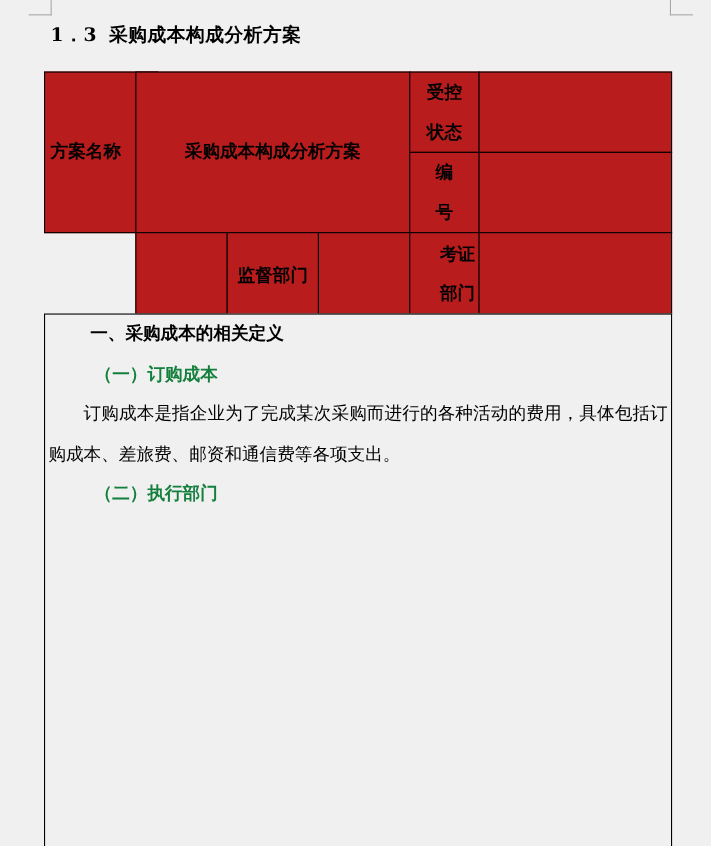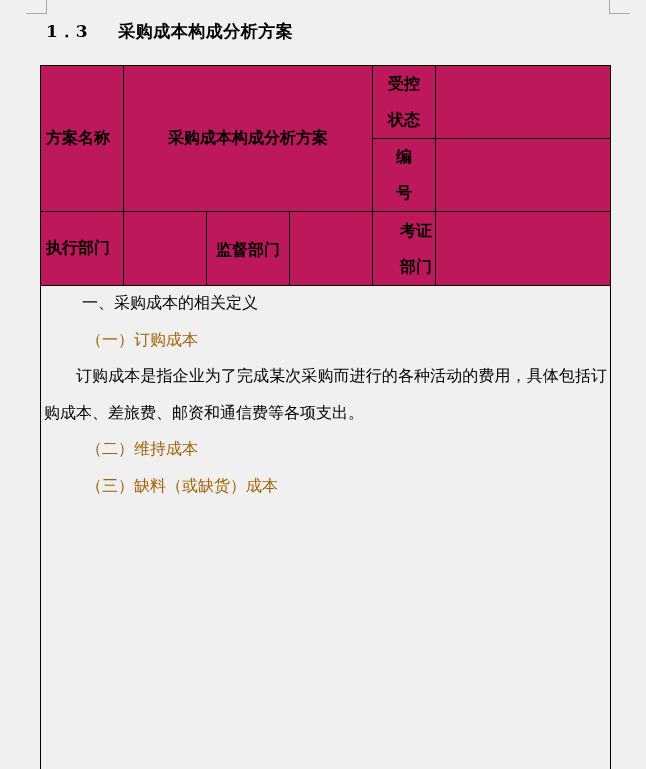--- a/index.html
+++ b/index.html
@@ -27,33 +27,33 @@
 
   .section-title {
     position: absolute;
     left: 46px;
     top: 20px;
     font-size: 17px;
     font-weight: bold;
     letter-spacing: 0.5px;
     white-space: nowrap;
   }
-  .section-title .num { margin-right: 30px; }
+  .section-title .num { margin-right: 11px; }
 
   .sheet {
     position: absolute;
     left: 40px;
     top: 65px;
     width: 571px;
     height: 720px;
   }
   .cell {
     position: absolute;
     box-sizing: border-box;
-    background: #be185d;
+    background: #b91c1c;
     border: 1px solid #000;
     font-weight: bold;
     font-size: 16px;
     display: flex;
     align-items: center;
     justify-content: center;
     text-align: center;
   }
   .cell.left { justify-content: flex-start; padding-left: 5px; }
   .cell .stack {
@@ -75,28 +75,28 @@
     padding: 0 3px 0 3px;
     font-size: 16px;
     line-height: 36.6px;
   }
   .body-cell p {
     margin: 0;
     text-indent: 2em;
     text-align: justify;
   }
   .body-cell p.h1 {
-    font-weight: normal;
+    font-weight: bold;
     padding-left: 38px;
     text-indent: 0;
     margin-top: -1px;
   }
   .body-cell p.h2 {
-    font-weight: normal;
-    color: #a16207;
+    font-weight: bold;
+    color: #15803d;
     text-indent: 0;
     padding-left: 42px;
   }
 </style>
 </head>
 <body>
 
 <div class="corner tl"></div>
 <div class="corner tr"></div>
 
@@ -124,23 +124,20 @@
   <div class="cell" style="left:332px;top:73px;width:64px;height:74px;">
     <div class="stack">
       <span>编</span>
       <span>号</span>
     </div>
   </div>
   <div class="cell" style="left:395px;top:73px;width:176px;height:74px;">
     <span></span>
   </div>
 
-  <div class="cell left" style="left:0;top:146px;width:84px;height:75px;">
-    <span>执行部门</span>
-  </div>
   <div class="cell" style="left:83px;top:146px;width:84px;height:75px;">
     <span></span>
   </div>
   <div class="cell" style="left:166px;top:146px;width:84px;height:79px;">
     <span>监督部门</span>
   </div>
   <div class="cell" style="left:249px;top:146px;width:84px;height:75px;">
     <span></span>
   </div>
   <div class="cell" style="left:332px;top:146px;width:64px;height:75px;padding-left:24px;">
@@ -150,16 +147,15 @@
     </div>
   </div>
   <div class="cell" style="left:395px;top:146px;width:176px;height:75px;">
     <span></span>
   </div>
 
   <div class="body-cell">
     <p class="h1">一、采购成本的相关定义</p>
     <p class="h2">（一）订购成本</p>
     <p>订购成本是指企业为了完成某次采购而进行的各种活动的费用，具体包括订购成本、差旅费、邮资和通信费等各项支出。</p>
-    <p class="h2">（二）维持成本</p>
-    <p class="h2">（三）缺料（或缺货）成本</p>
+    <p class="h2">（二）执行部门</p>
   </div>
 </div>
 
 </body></html>

